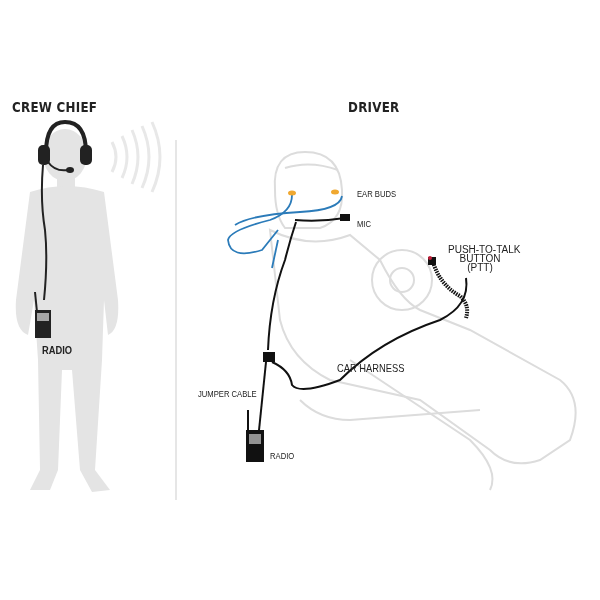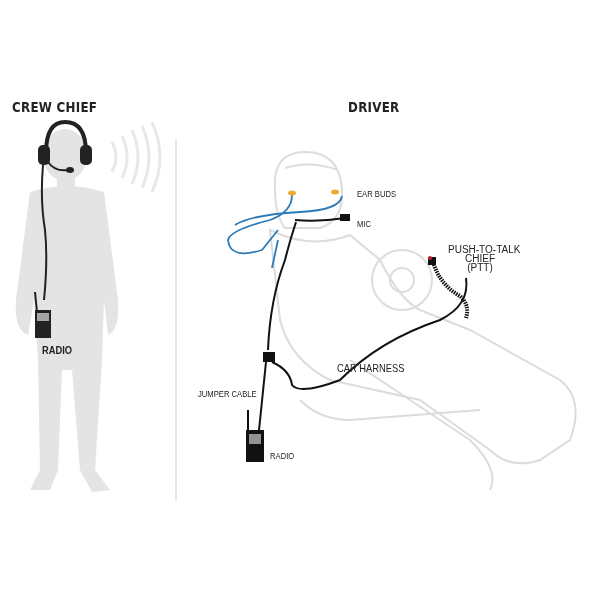--- a/index.html
+++ b/index.html
@@ -89,19 +89,19 @@
   </svg>
 
   <div class="lbl title" style="left:12px;top:99px;">CREW CHIEF</div>
   <div class="lbl mid" style="left:42px;top:344px;font-weight:bold;">RADIO</div>
 
   <div class="lbl title" style="left:348px;top:99px;">DRIVER</div>
   <div class="lbl small" style="left:357px;top:189px;">EAR BUDS</div>
   <div class="lbl small" style="left:357px;top:219px;">MIC</div>
   <div class="lbl ptt" style="left:448px;top:245px;width:64px;">
     <div>PUSH-TO-TALK</div>
-    <div>CHIEF</div>
+    <div>BUTTON</div>
     <div>(PTT)</div>
   </div>
   <div class="lbl mid" style="left:337px;top:362px;">CAR HARNESS</div>
   <div class="lbl small" style="left:198px;top:389px;">JUMPER CABLE</div>
   <div class="lbl small" style="left:270px;top:451px;">RADIO</div>
 </div>
 
 </body></html>

